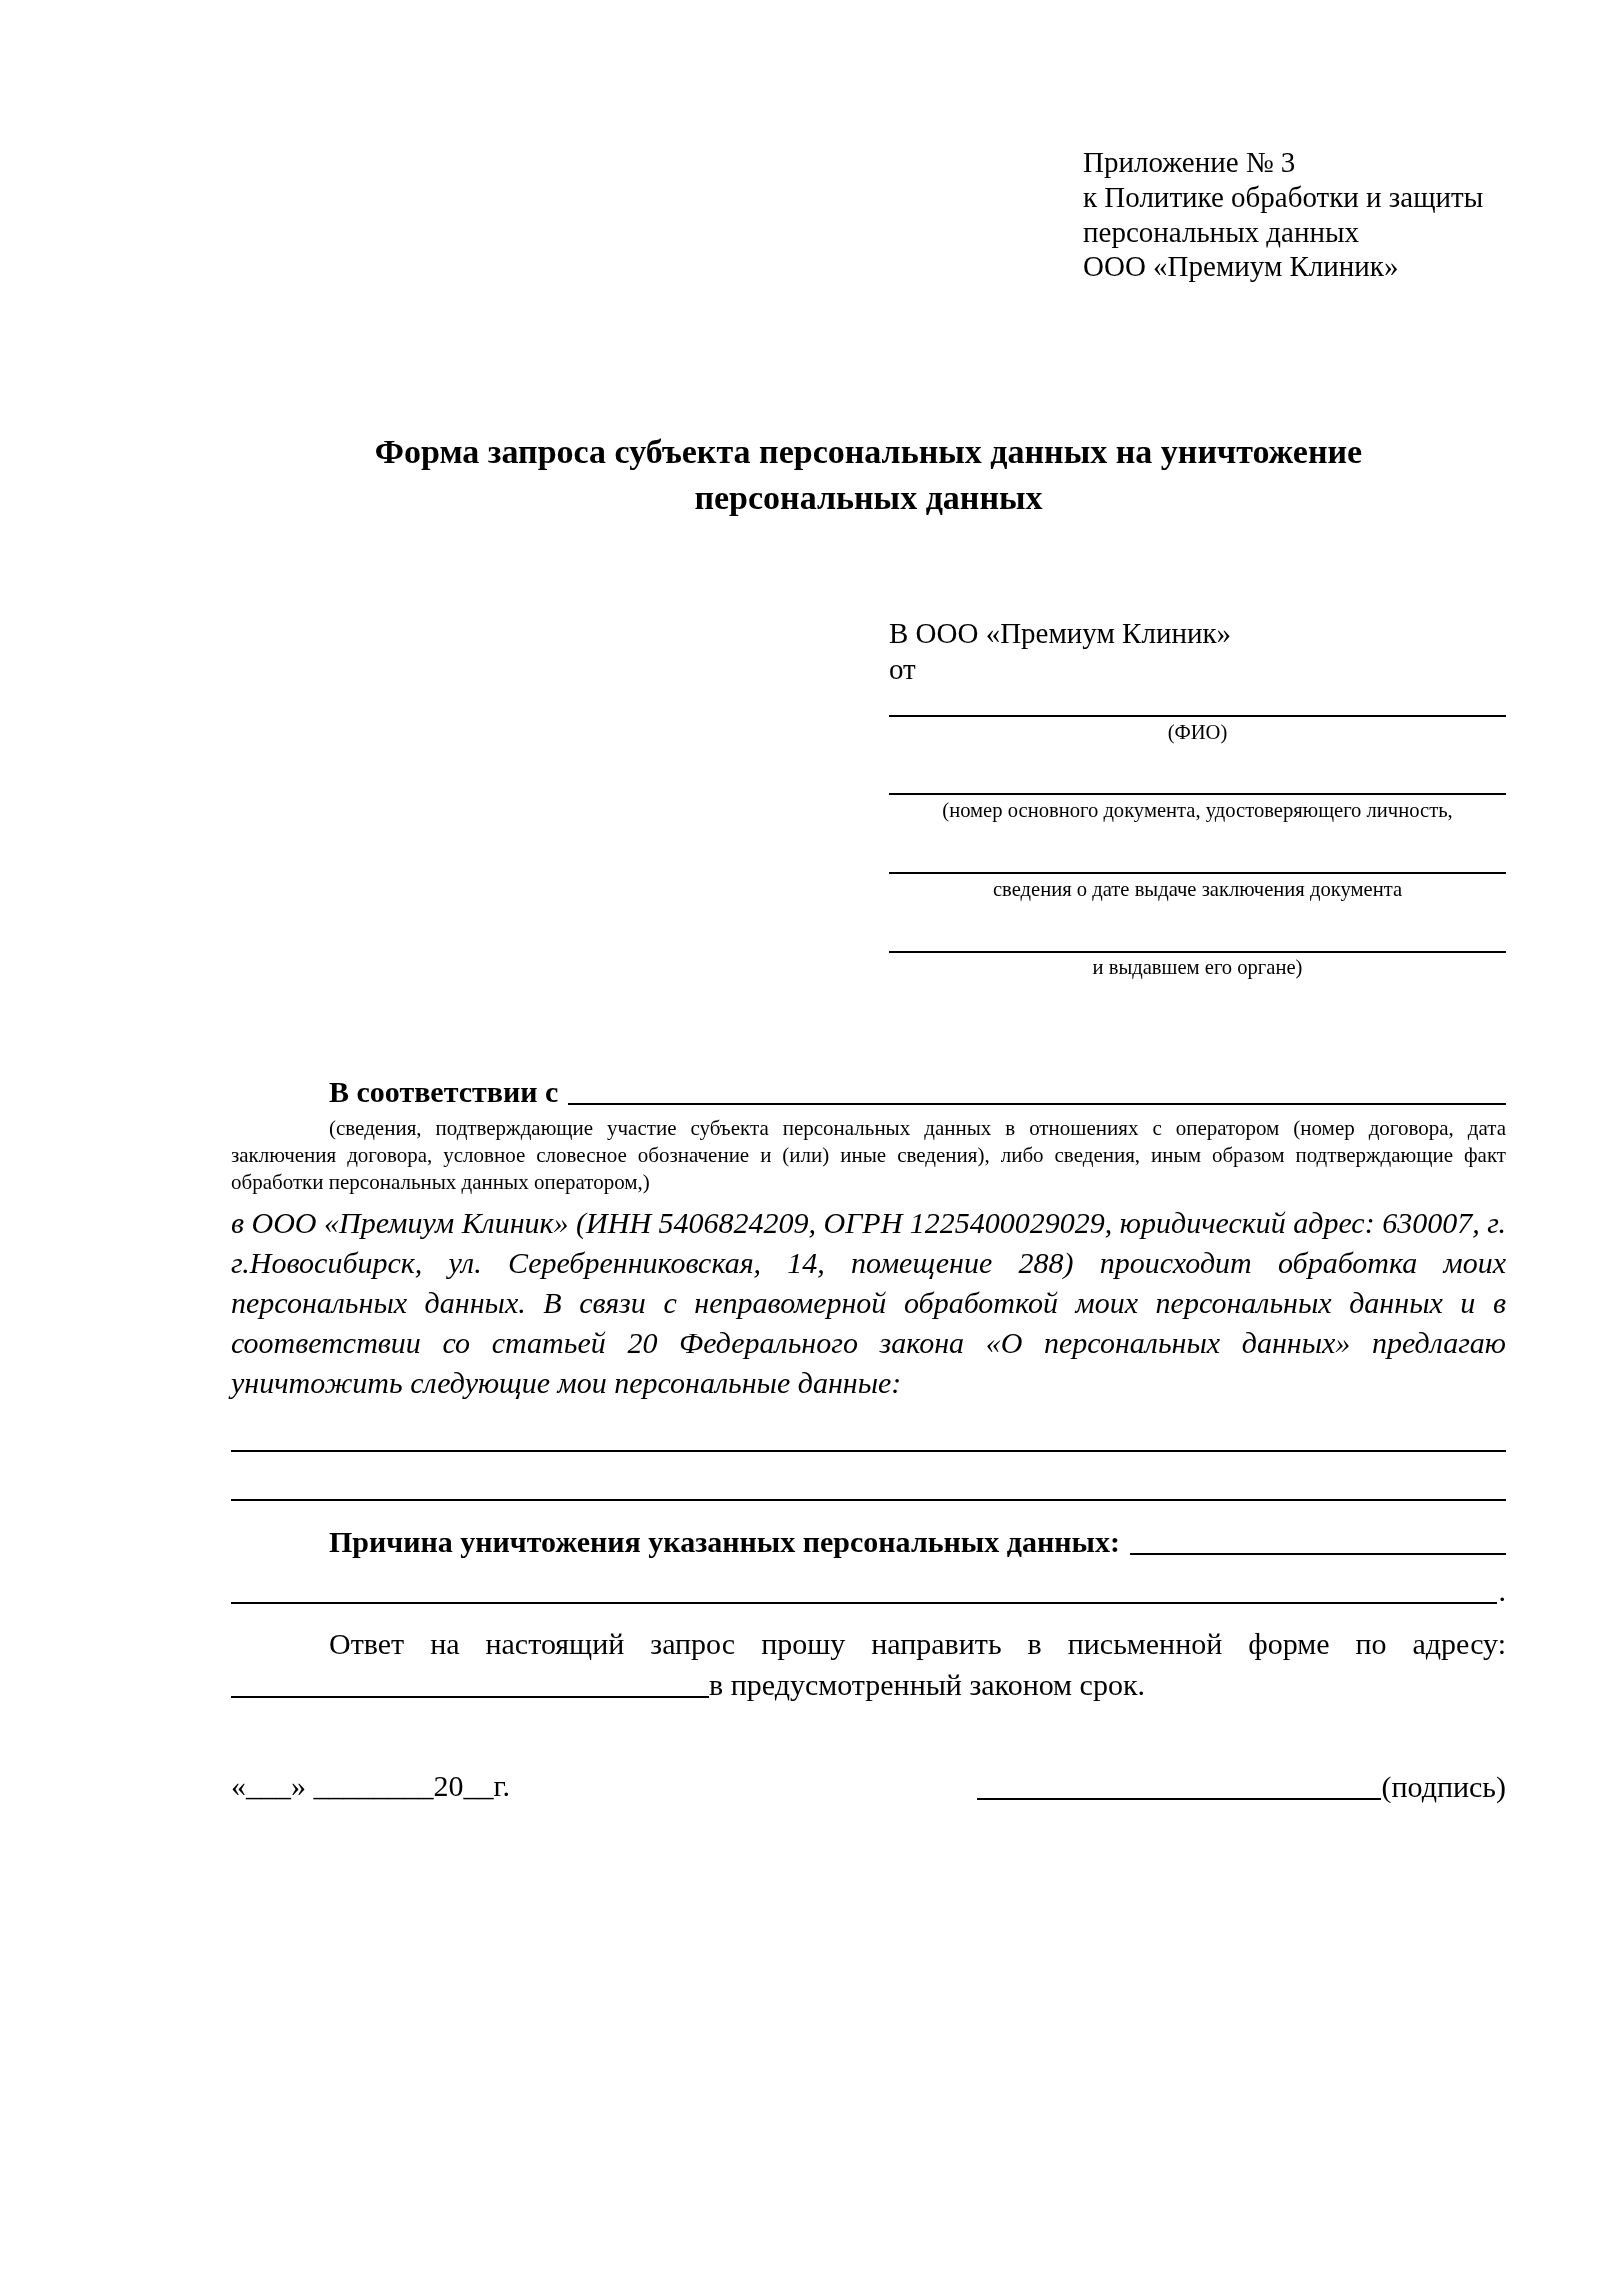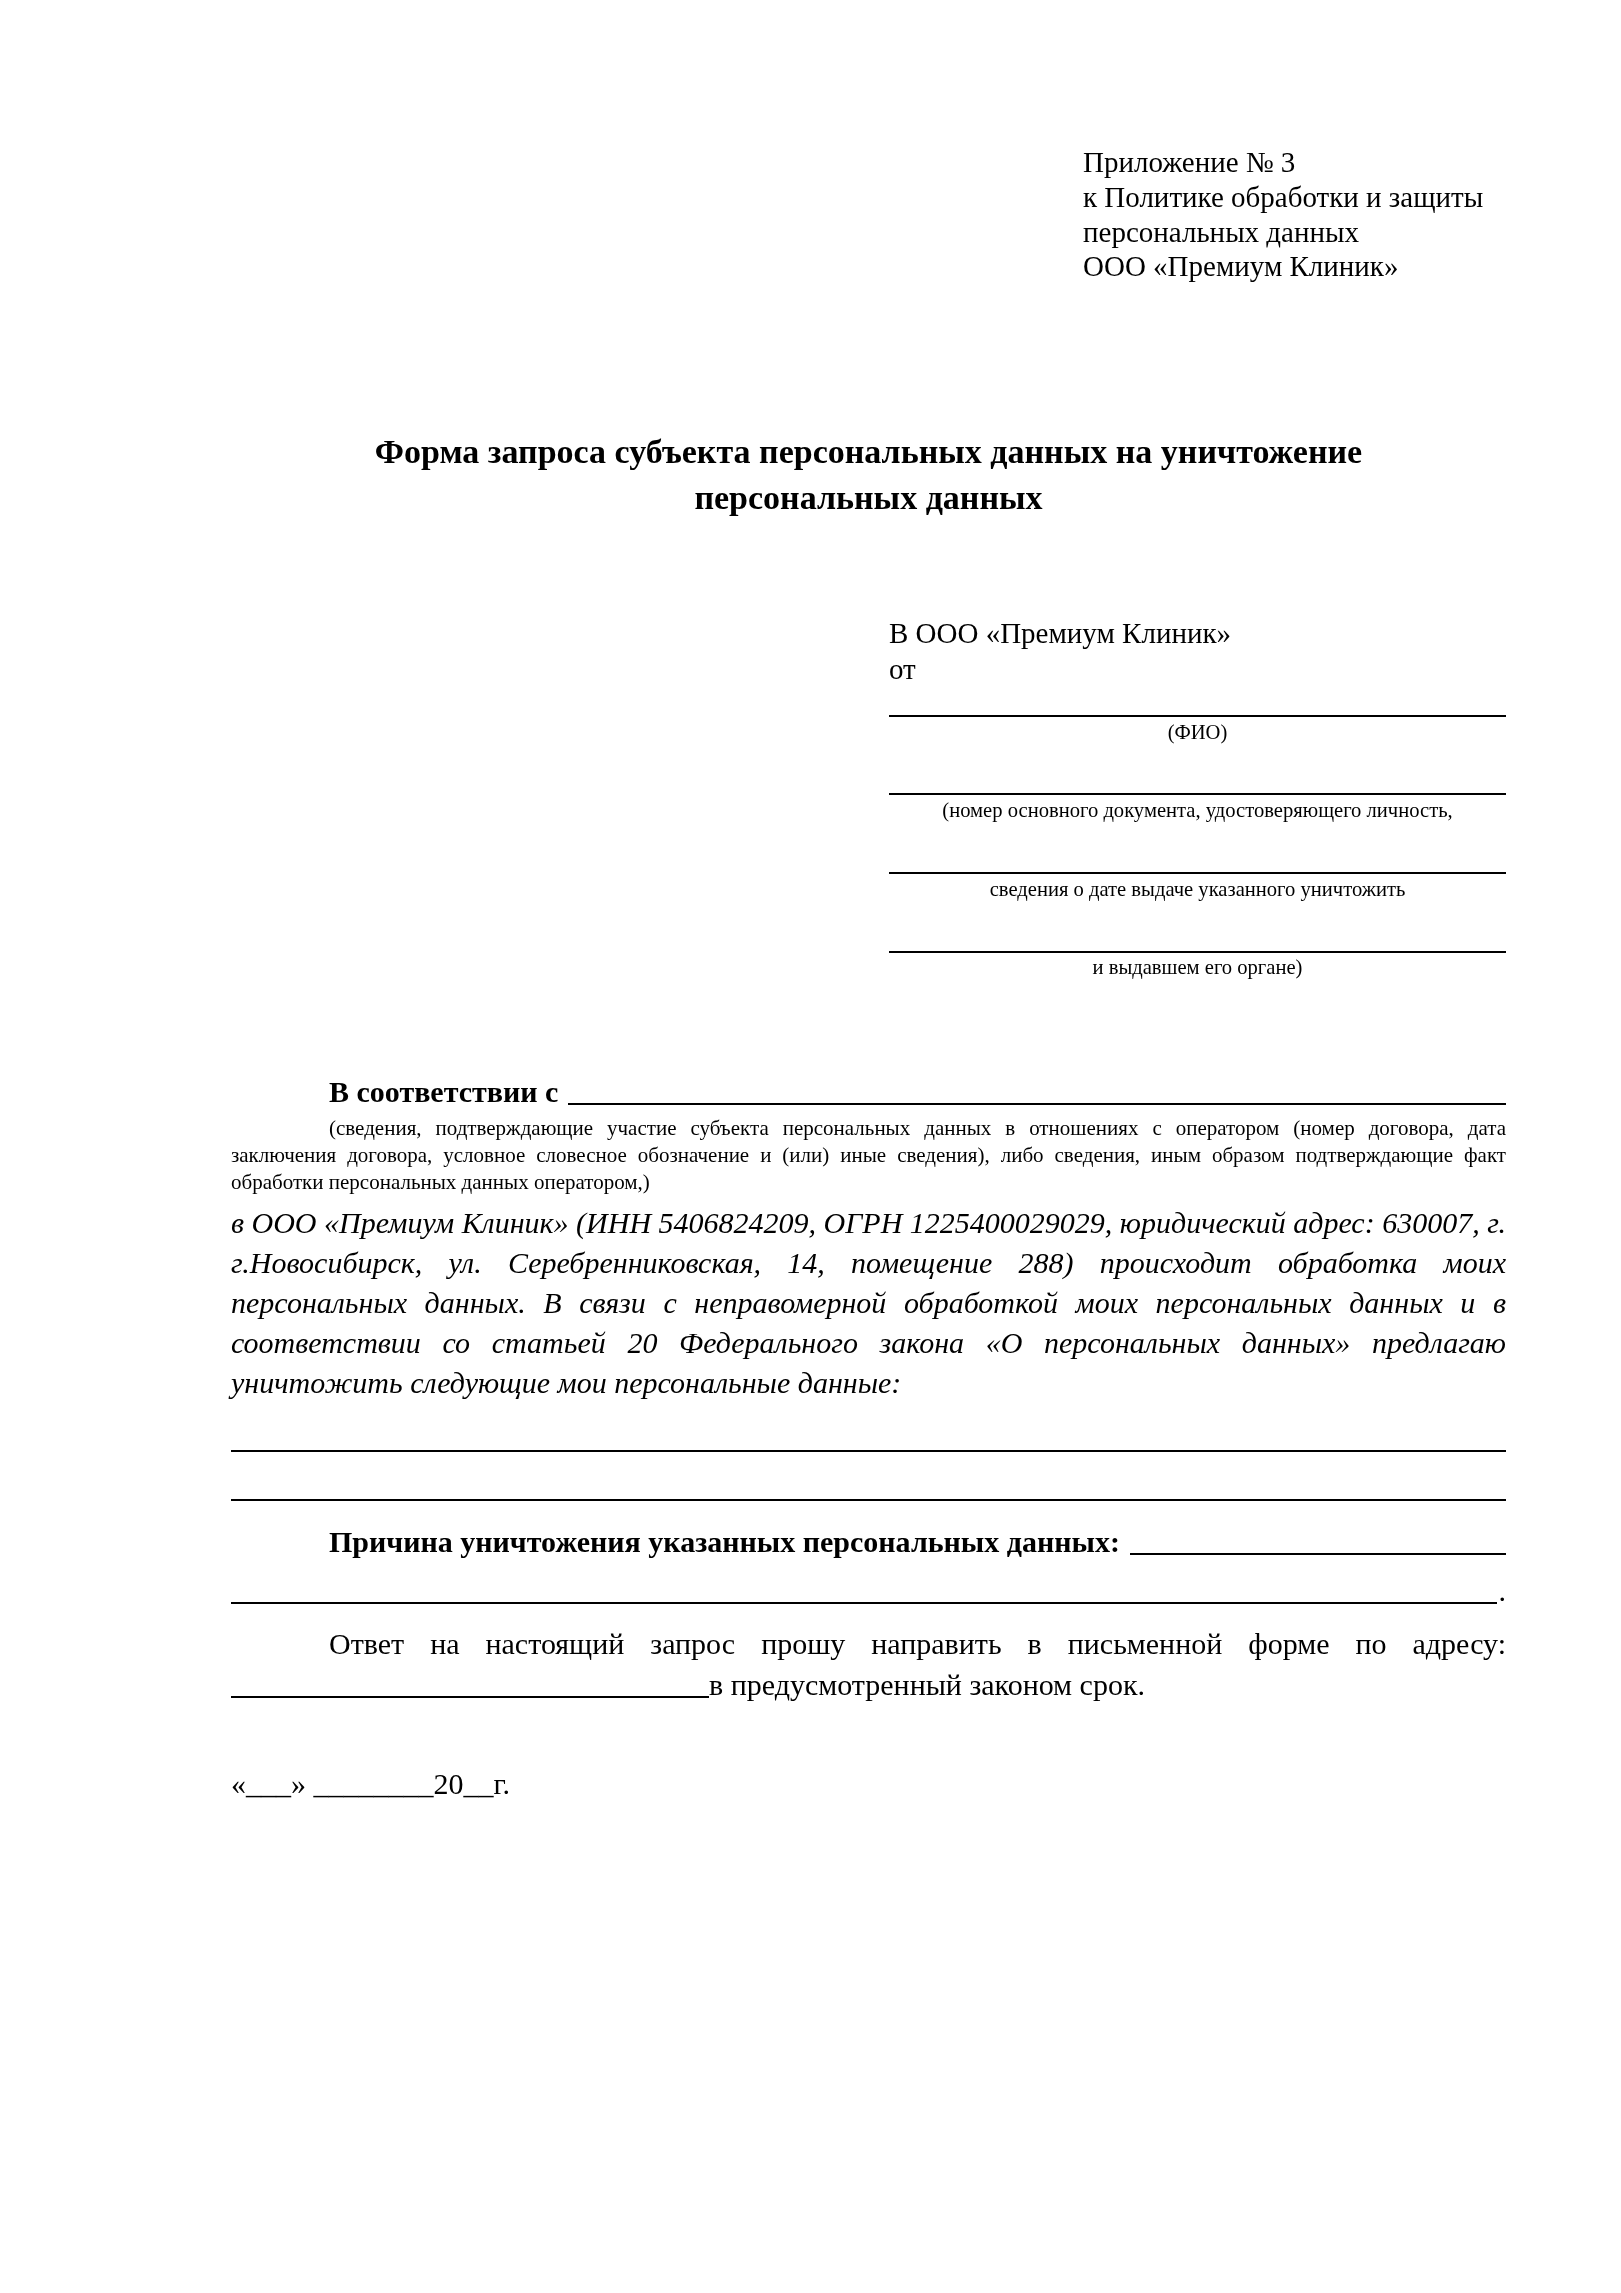--- a/index.html
+++ b/index.html
@@ -127,21 +127,21 @@
   <div class="addressee">
     <div>В ООО «Премиум Клиник»</div>
     <div>от</div>
     <div class="blank-row"></div>
     <div class="caption">(ФИО)</div>
     <div class="gap"></div>
     <div class="blank-row"></div>
     <div class="caption">(номер основного документа, удостоверяющего личность,</div>
     <div class="gap"></div>
     <div class="blank-row"></div>
-    <div class="caption">сведения о дате выдаче указанного уничтожить</div>
+    <div class="caption">сведения о дате выдаче заключения документа</div>
     <div class="gap"></div>
     <div class="blank-row"></div>
     <div class="caption">и выдавшем его органе)</div>
   </div>
 
   <div class="flex-line accordance">
     <span class="indent"></span>
     <span>В соответствии с</span>
     <span class="indent" style="width:9.8px"></span>
     <span class="fill"></span>
@@ -166,16 +166,20 @@
   </div>
 
   <div class="response-1">Ответ на настоящий запрос прошу направить в письменной форме по адресу:</div>
   <div class="response-2">
     <span class="blank-fixed"></span>
     <span>в предусмотренный законом срок.</span>
   </div>
 
   <div class="footer-row">
     <span>«___» ________20__г.</span>
+    <span class="sig-group">
+      <span class="sig-line"></span>
+      <span>(подпись)</span>
+    </span>
   </div>
 
 </div>
 
 
 </body></html>

